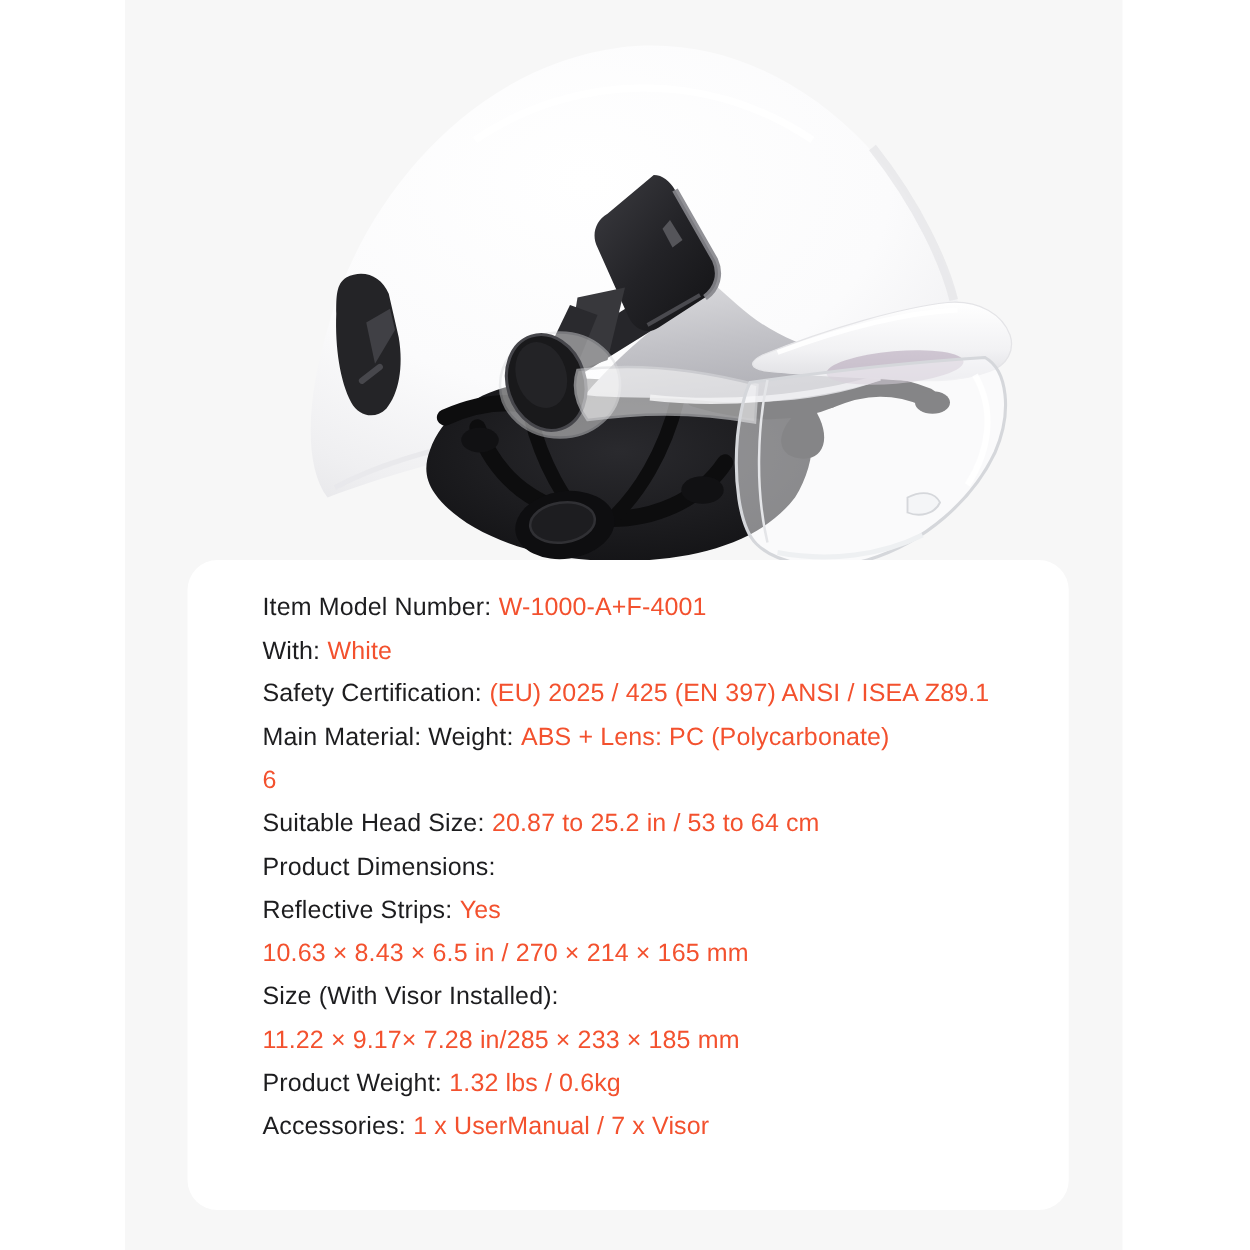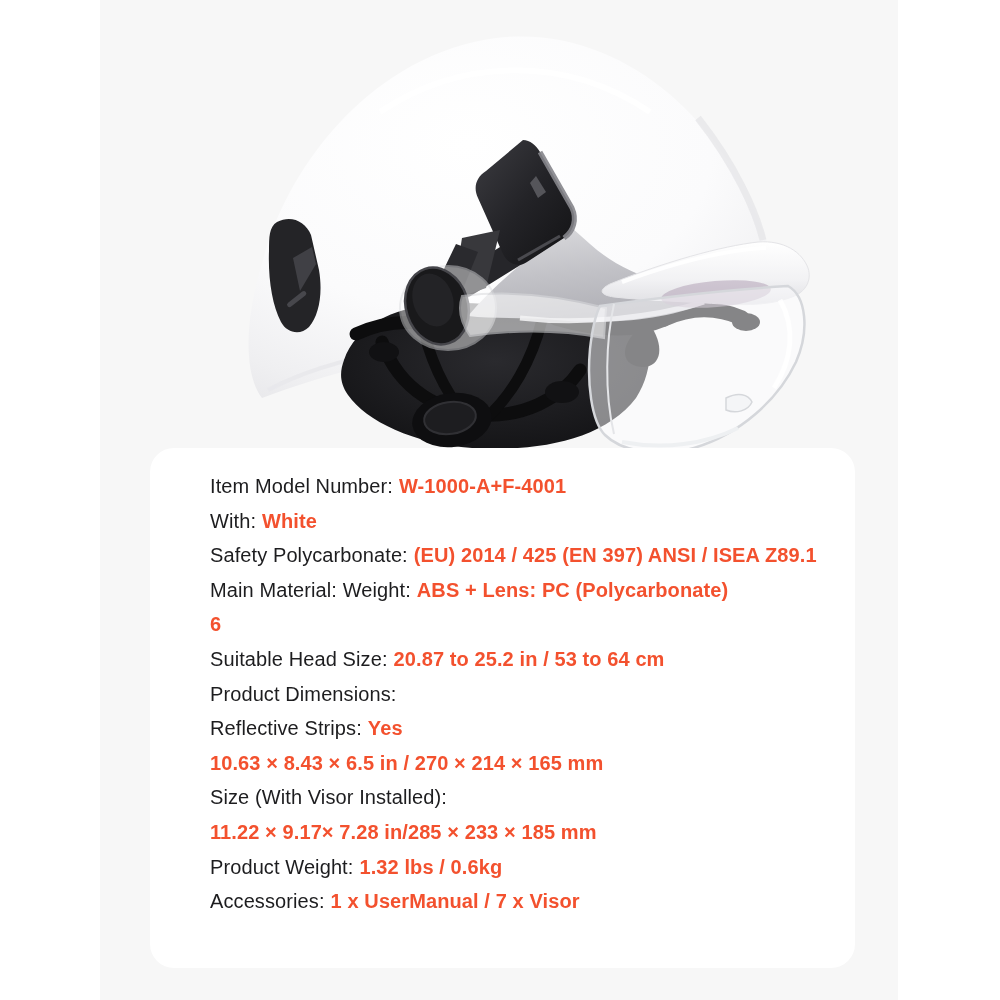--- a/index.html
+++ b/index.html
@@ -25,21 +25,21 @@
   .spec-card{
     position:absolute;left:150px;top:448px;width:705px;height:520px;
     background:var(--card-bg);border-radius:24px;
     padding:21px 40px 0 60px;
   }
   .spec-row{
     height:34.6px;display:flex;align-items:flex-start;column-gap:6px;
     font-size:20px;line-height:34.6px;white-space:nowrap;
   }
   .spec-label{color:var(--text-dark);font-weight:400;letter-spacing:0.1px;}
-  .spec-value{color:var(--accent-orange);font-weight:700;letter-spacing:0.1px;}
+  .spec-value{color:var(--accent-orange);font-weight:400;letter-spacing:0.1px;}
 </style>
 </head>
 <body>
 
 <div class="panel"></div>
 
 <svg class="photo" viewBox="100 0 798 452" width="798" height="452" aria-hidden="true">
   <defs>
     <radialGradient id="shellGrad" cx="0.42" cy="0.3" r="0.85">
       <stop offset="0" stop-color="#ffffff"></stop>
@@ -163,22 +163,22 @@
   <div class="spec-list" id="spec-list">
       <div class="spec-row">
         <span class="spec-label">Item Model Number:</span>
         <span class="spec-value">W-1000-A+F-4001</span>
       </div>
       <div class="spec-row">
         <span class="spec-label">With:</span>
         <span class="spec-value">White</span>
       </div>
       <div class="spec-row">
-        <span class="spec-label">Safety Polycarbonate:</span>
-        <span class="spec-value">(EU) 2014 / 425 (EN 397) ANSI / ISEA Z89.1</span>
+        <span class="spec-label">Safety Certification:</span>
+        <span class="spec-value">(EU) 2025 / 425 (EN 397) ANSI / ISEA Z89.1</span>
       </div>
       <div class="spec-row">
         <span class="spec-label">Main Material: Weight:</span>
         <span class="spec-value">ABS + Lens: PC (Polycarbonate)</span>
       </div>
       <div class="spec-row">
         <span class="spec-value">6</span>
       </div>
       <div class="spec-row">
         <span class="spec-label">Suitable Head Size:</span>

